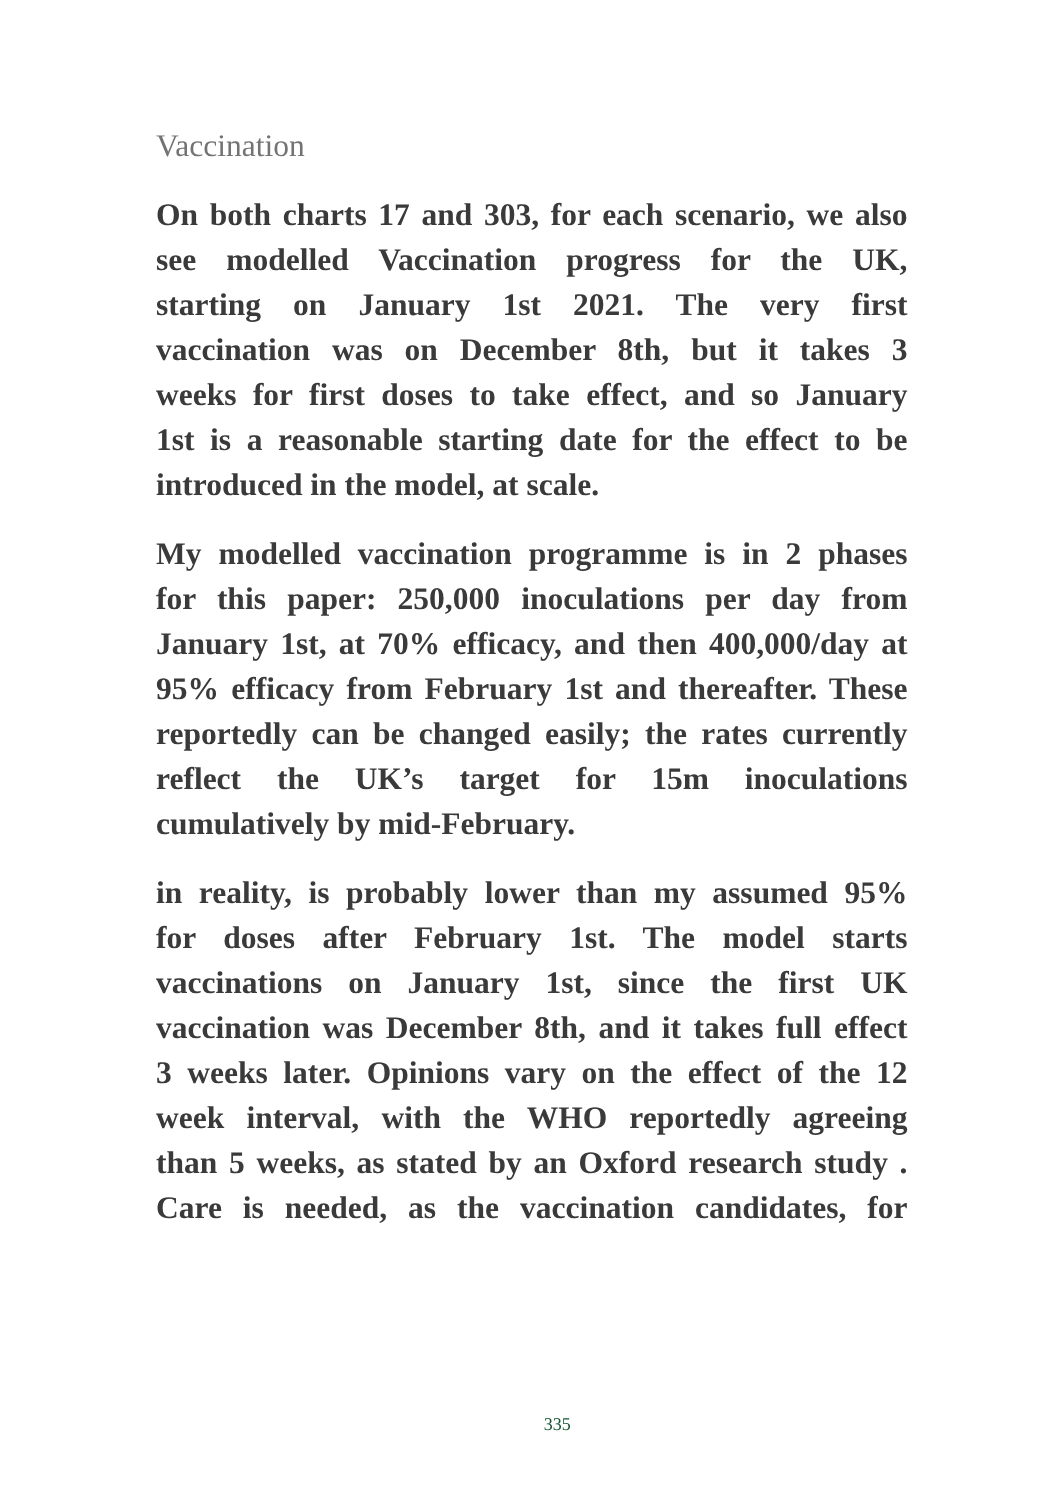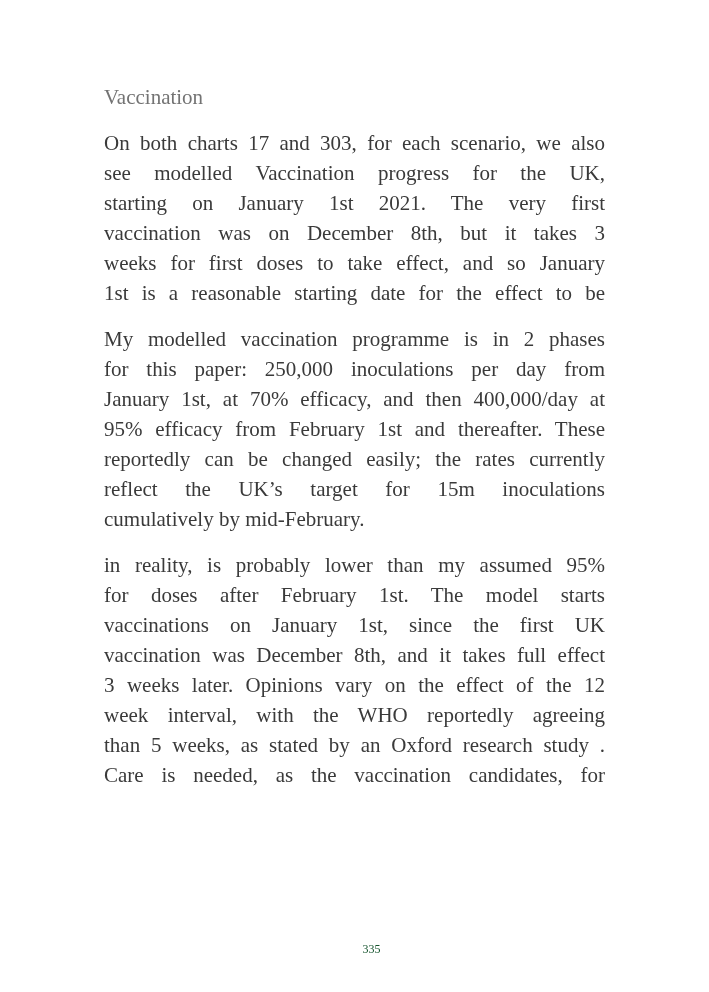--- a/index.html
+++ b/index.html
@@ -27,20 +27,21 @@
       margin: 0 0 16px 0;
       font-weight: normal;
       color: #737373;
     }
     .para {
       font-size: 21px;
       line-height: 30px;
       text-align: justify;
       margin: 0 0 16px 0;
       color: #3a3a3a;
+      font-weight: bold;
     }
     .para .line {
       display: block;
       text-align: justify;
       text-align-last: justify;
       white-space: nowrap;
     }
     .para .line.last {
       text-align-last: left;
     }
@@ -62,20 +63,21 @@
 <div class="page">
   <h2 class="heading">Vaccination</h2>
 
   <p class="para">
     <span class="line">On both charts 17 and 303, for each scenario, we also</span>
     <span class="line">see modelled Vaccination progress for the UK,</span>
     <span class="line">starting on January 1st 2021. The very first</span>
     <span class="line">vaccination was on December 8th, but it takes 3</span>
     <span class="line">weeks for first doses to take effect, and so January</span>
     <span class="line">1st is a reasonable starting date for the effect to be</span>
+    <span class="line last">introduced in the model, at scale.</span>
   </p>
 
   <p class="para">
     <span class="line">My modelled vaccination programme is in 2 phases</span>
     <span class="line">for this paper: 250,000 inoculations per day from</span>
     <span class="line">January 1st, at 70% efficacy, and then 400,000/day at</span>
     <span class="line">95% efficacy from February 1st and thereafter. These</span>
     <span class="line">reportedly can be changed easily; the rates currently</span>
     <span class="line">reflect the UK’s target for 15m inoculations</span>
     <span class="line last">cumulatively by mid-February.</span>

